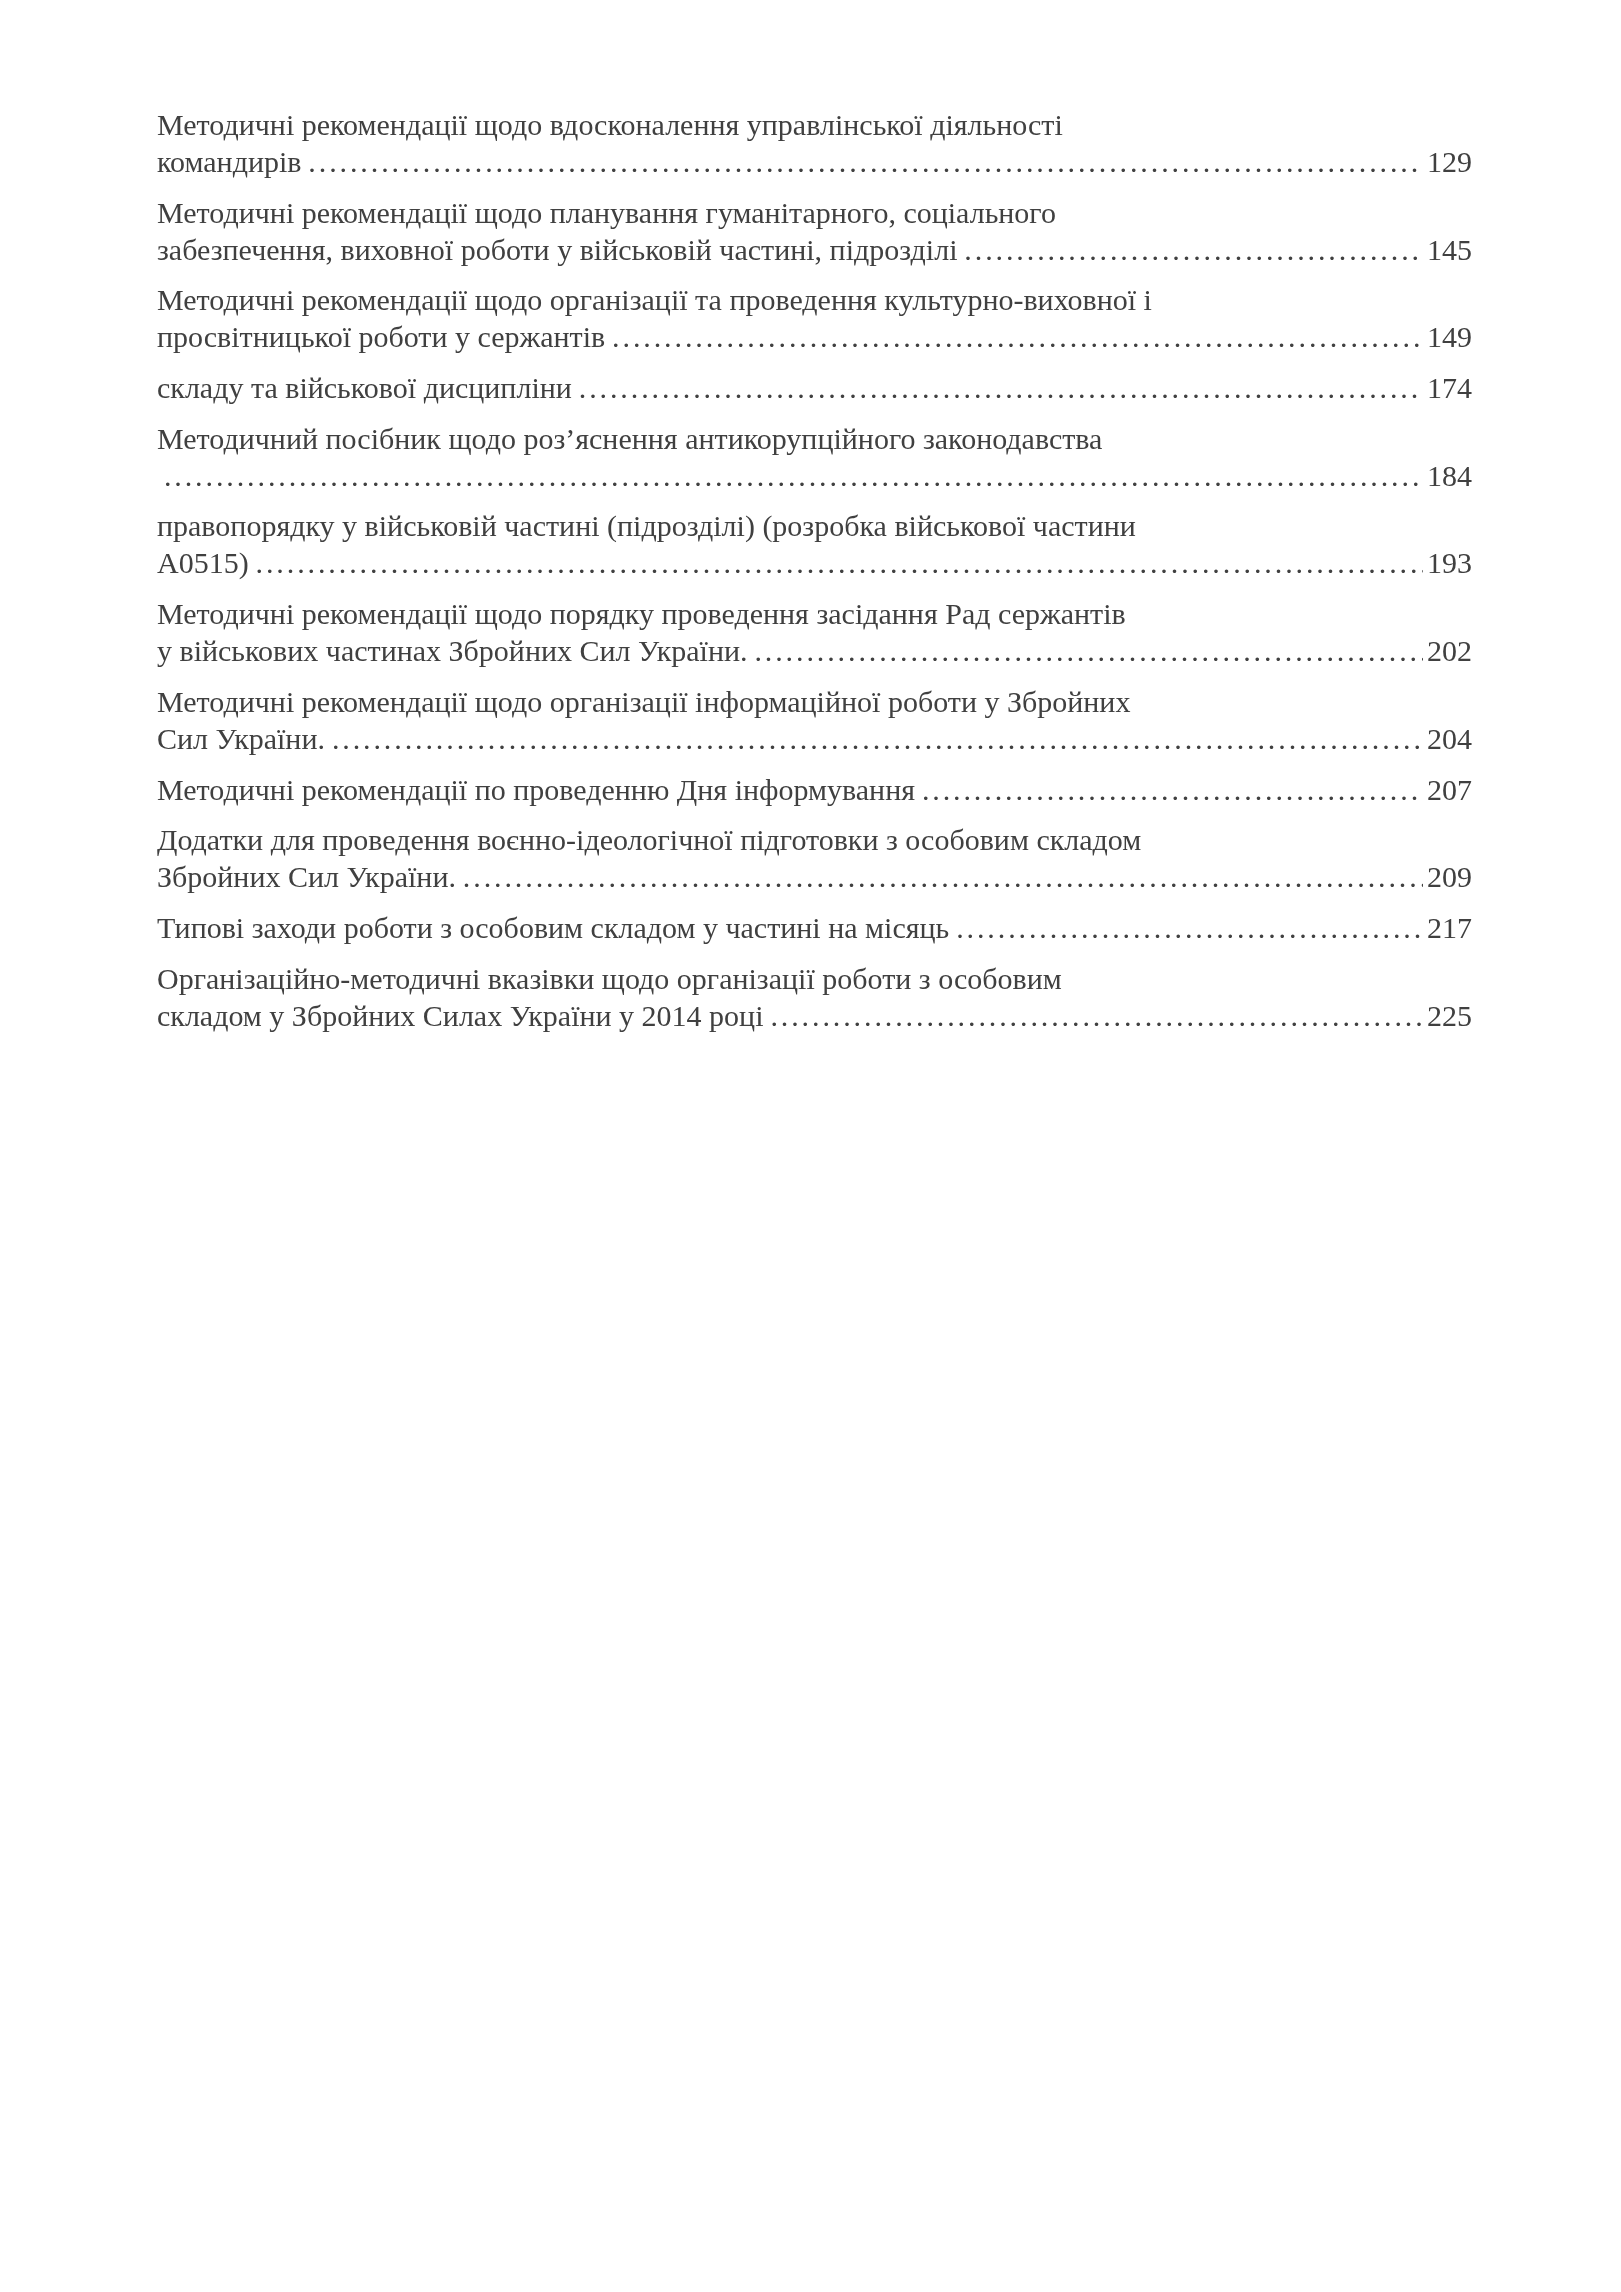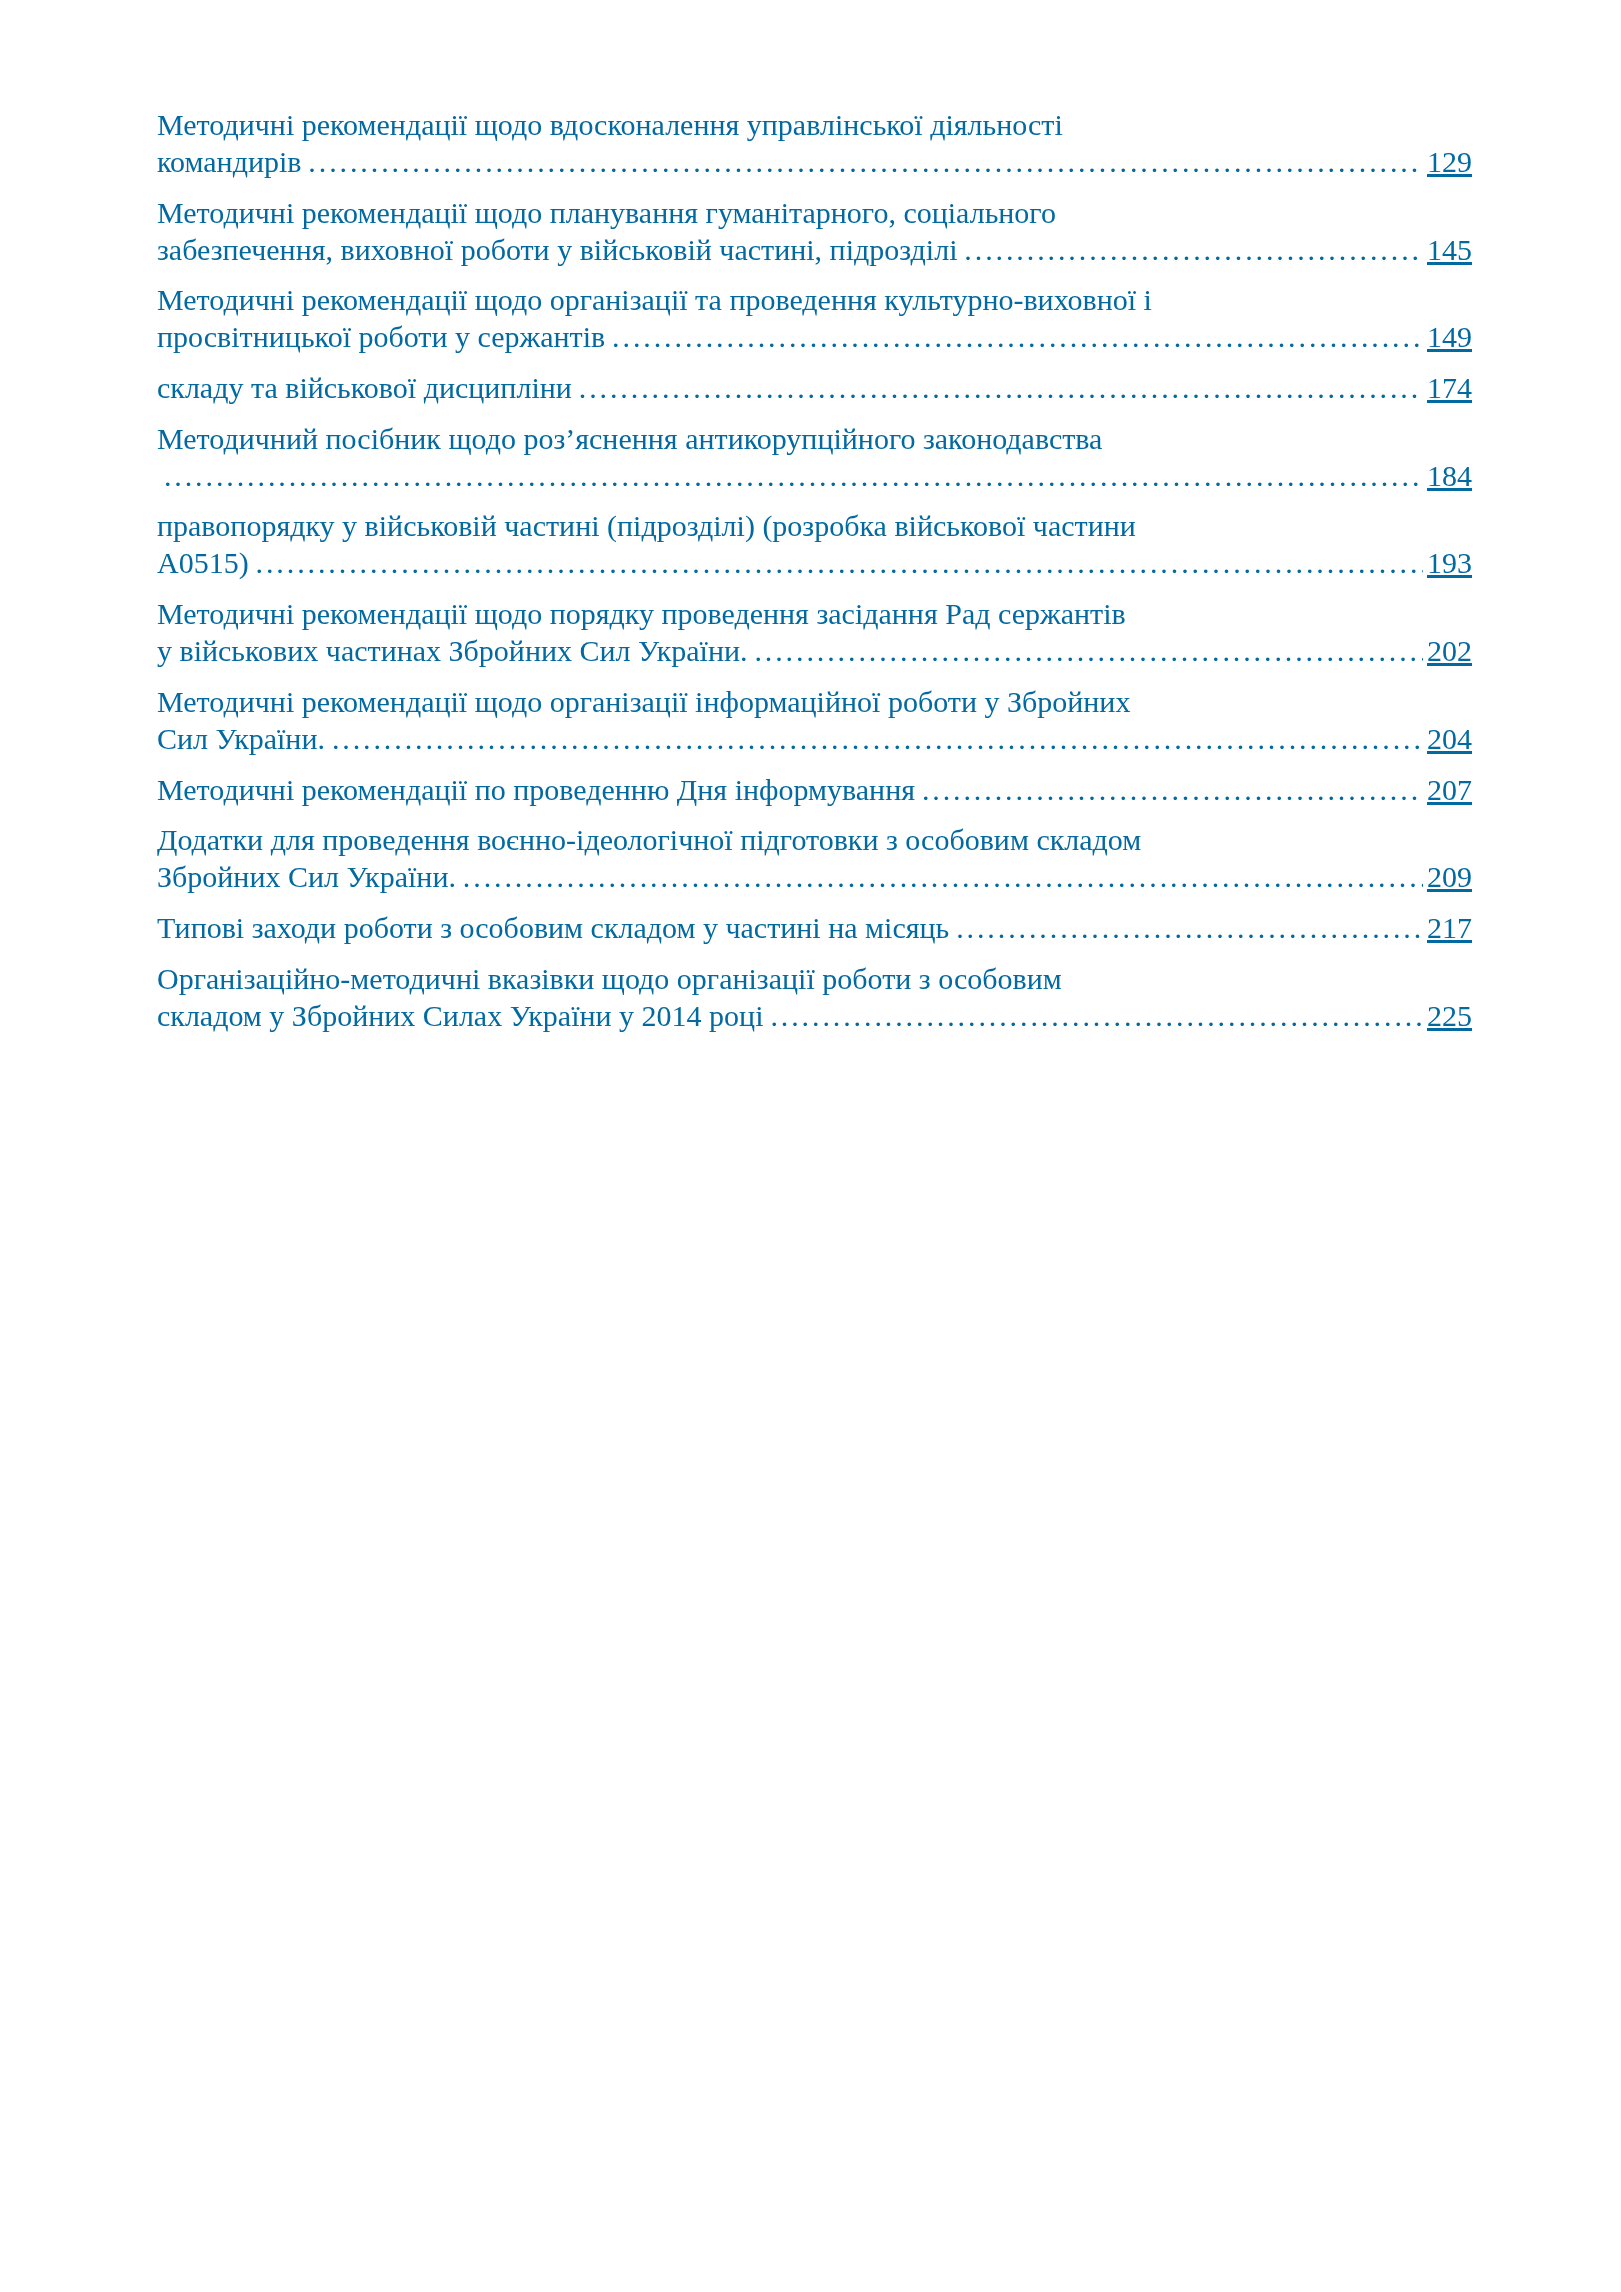--- a/index.html
+++ b/index.html
@@ -5,21 +5,21 @@
   html, body {
     margin: 0;
     padding: 0;
     background: #ffffff;
   }
   .sheet {
     position: relative;
     width: 1621px;
     height: 2293px;
     background: #ffffff;
-    color: #0369a1;
+    color: #404040;
     font-family: "Liberation Serif", "DejaVu Serif", serif;
     font-size: 30px;
     line-height: 37px;
     box-sizing: border-box;
     padding: 106px 149px 0 157px;
     overflow: hidden;
   }
   .toc-list {
     width: 100%;
   }
@@ -40,21 +40,20 @@
   .dots {
     flex: 1 1 auto;
     overflow: hidden;
     white-space: nowrap;
     letter-spacing: 2.9px;
     margin: 0 3.9px 0 6.9px;
   }
   .pnum {
     flex: 0 0 auto;
     text-align: right;
-    text-decoration: underline;
   }
 </style>
 </head>
 <body>
 
 <div class="sheet">
   <div class="toc-list">
       <div class="entry">
         <div class="line">Методичні рекомендації щодо вдосконалення управлінської діяльності</div>
         <div class="line last">

